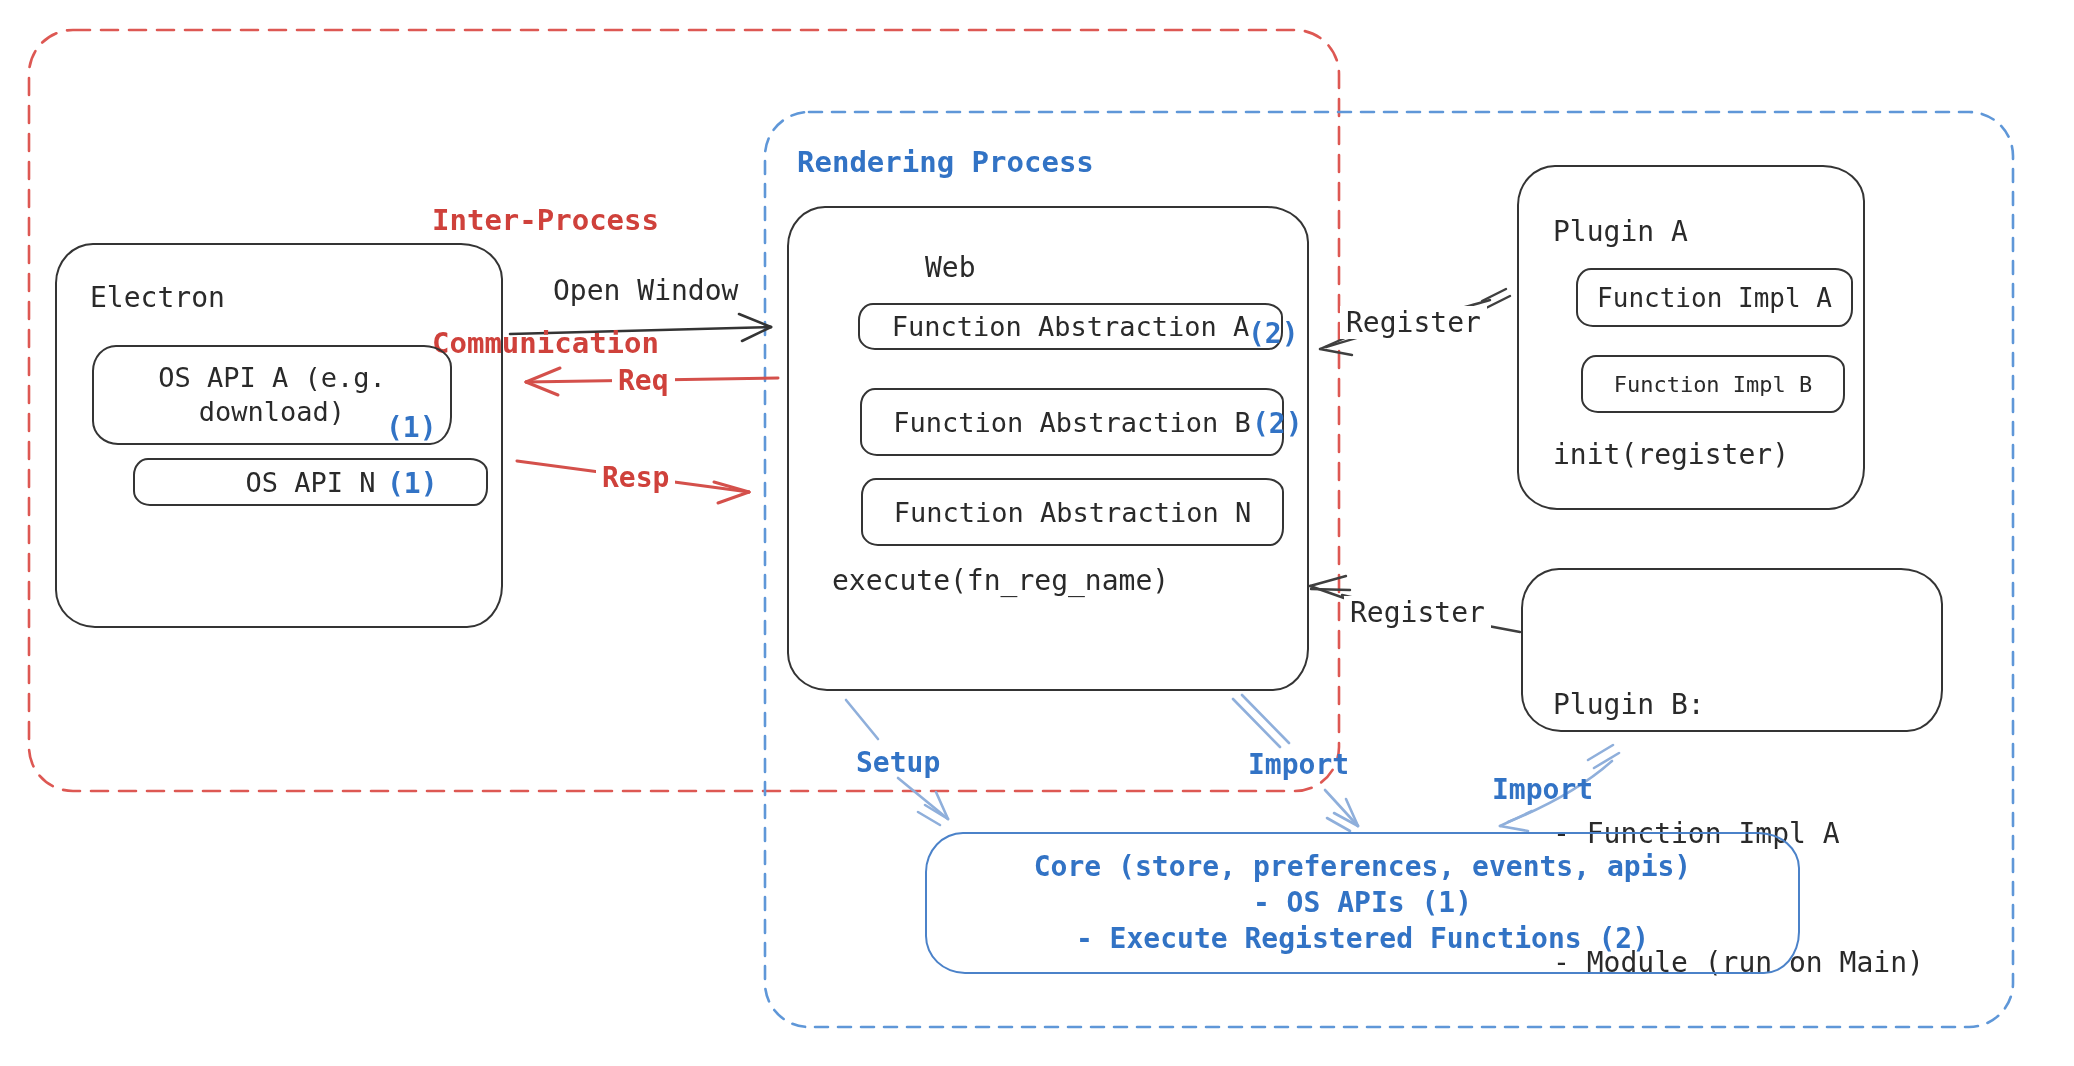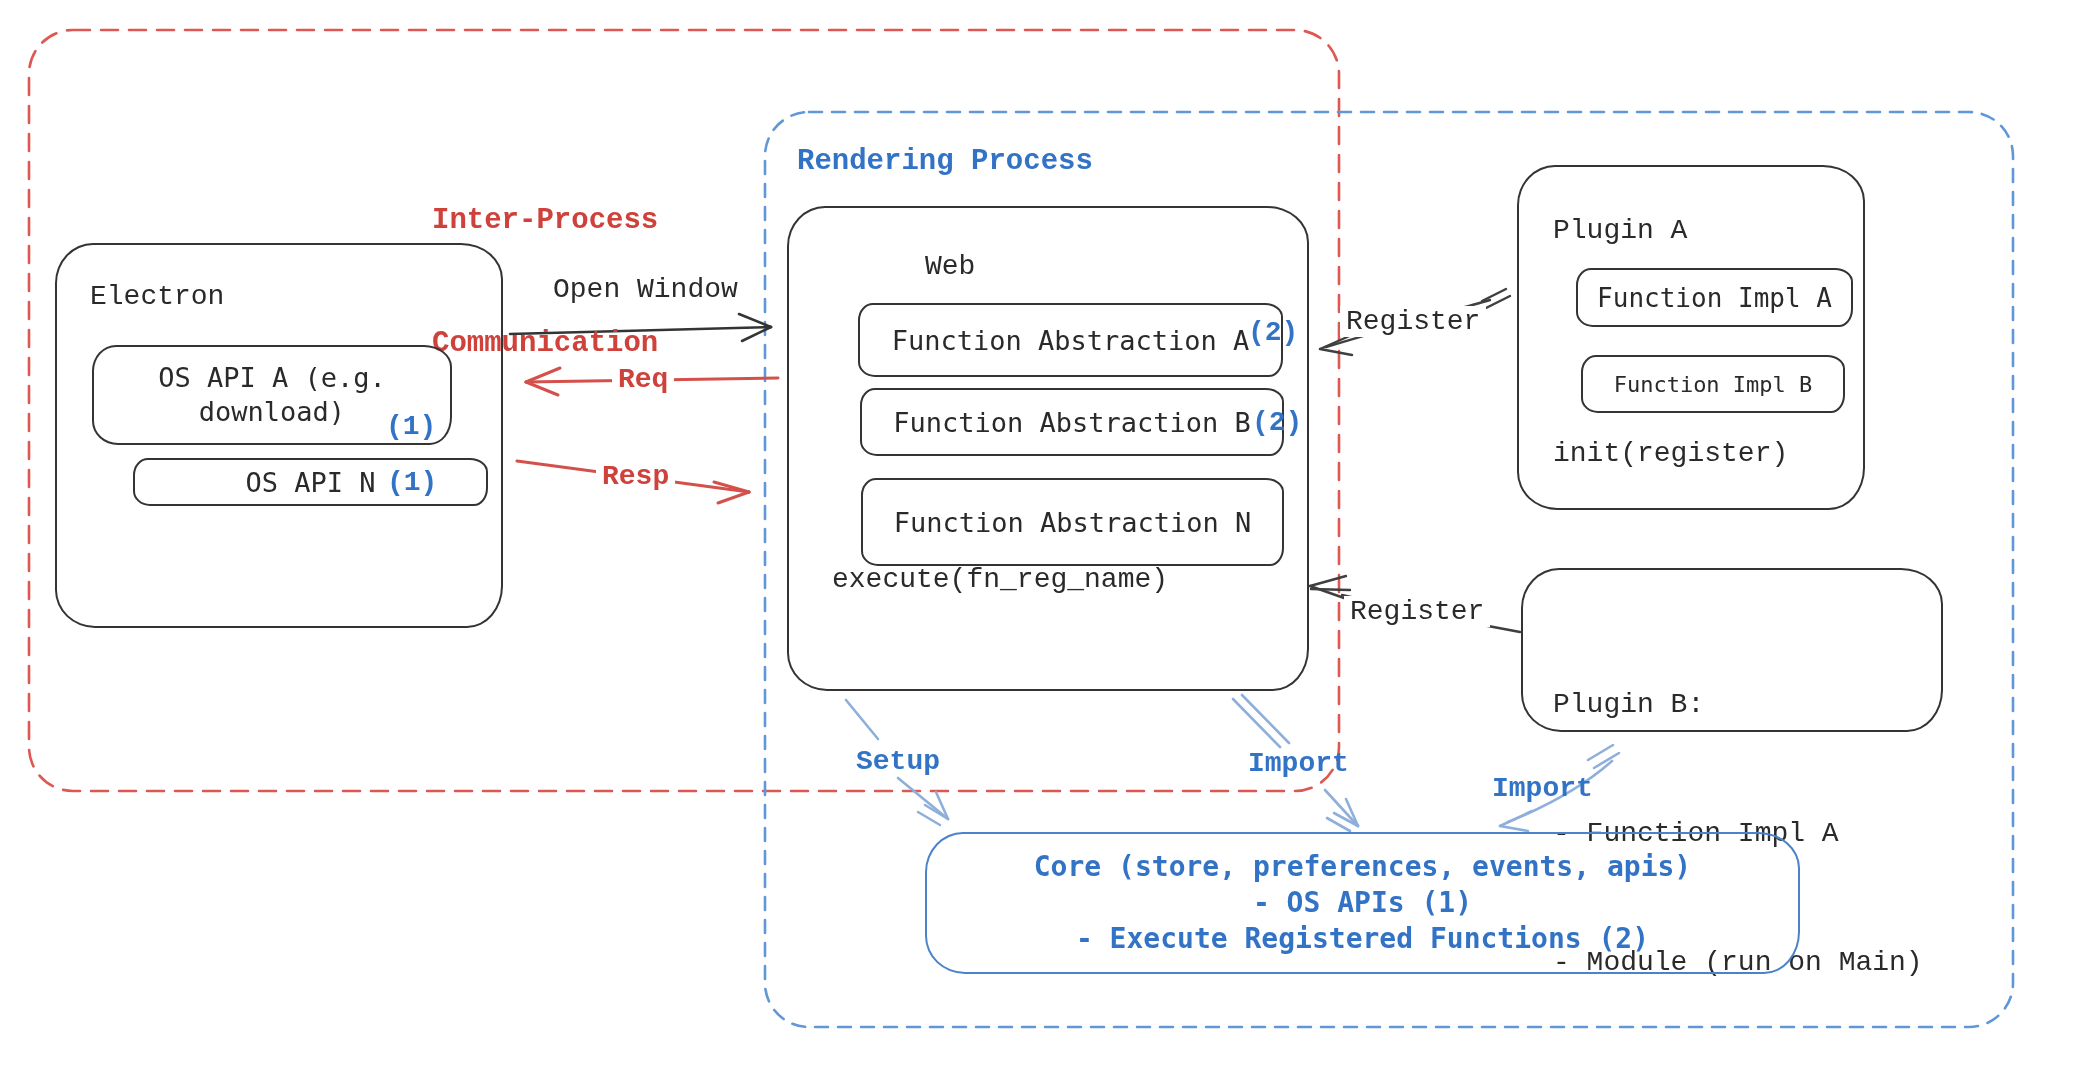--- a/index.html
+++ b/index.html
@@ -10,21 +10,21 @@
     --blue-dash:#5f97d8;
     --blue-light:#8fafdb;
   }
   html,body{margin:0;padding:0;background:#ffffff;}
   .canvas{
     position:relative;width:2074px;height:1066px;background:#ffffff;overflow:hidden;
     font-family:"DejaVu Sans Mono","Liberation Mono",monospace;color:var(--ink);
   }
   .links{position:absolute;left:0;top:0;width:2074px;height:1066px;}
   .box{position:absolute;border:2.4px solid #343434;background:transparent;box-sizing:border-box;}
-  .lbl{position:absolute;white-space:pre;font-family:Liberation Mono, monospace;}
+  .lbl{position:absolute;white-space:pre;}
   .center{display:flex;align-items:center;justify-content:center;text-align:center;}
   .blue-t{color:var(--blue);font-weight:700;}
   .red-t{color:var(--red);font-weight:700;}
   .mask{background:#ffffff;padding:0 6px;}
   
   .r-lg{border-radius:38px 42px 36px 40px / 40px 36px 42px 38px;}
   .r-md{border-radius:24px 28px 22px 26px / 26px 22px 28px 24px;}
   .r-sm{border-radius:15px 18px 14px 17px / 17px 14px 18px 15px;margin-left:38px;}
 </style>
 </head>
@@ -118,31 +118,31 @@
   </div>
   <div class="lbl blue-t" style="left:387px;top:467px;font-size:28px;">(1)</div>
 
   <div class="lbl" style="left:553px;top:274px;font-size:28px;">Open Window</div>
   <div class="lbl red-t mask" style="left:612px;top:364px;font-size:28px;">Req</div>
   <div class="lbl red-t mask" style="left:596px;top:461px;font-size:28px;">Resp</div>
 
   <div class="box r-lg" style="left:787px;top:206px;width:522px;height:485px;"></div>
   <div class="lbl" style="left:925px;top:251px;font-size:28px;text-align:center;">Web</div>
 
-  <div class="box r-sm center" style="left:820px;top:303px;width:425px;height:74px;font-size:27px;">
+  <div class="box r-sm center" style="left:820px;top:303px;width:425px;height:47px;font-size:27px;">
     <span>Function Abstraction A</span>
   </div>
   <div class="lbl blue-t" style="left:1248px;top:317px;font-size:28px;">(2)</div>
 
   <div class="box r-sm center" style="left:822px;top:388px;width:424px;height:68px;font-size:27px;">
     <span>Function Abstraction B</span>
   </div>
   <div class="lbl blue-t" style="left:1252px;top:407px;font-size:28px;">(2)</div>
 
-  <div class="box r-sm center" style="left:823px;top:478px;width:423px;height:88px;font-size:27px;">
+  <div class="box r-sm center" style="left:823px;top:478px;width:423px;height:68px;font-size:27px;">
     <span>Function Abstraction N</span>
   </div>
 
   <div class="lbl" style="left:832px;top:564px;font-size:28px;">execute(fn_reg_name)</div>
 
   <div class="lbl mask" style="left:1340px;top:306px;font-size:28px;">Register</div>
   <div class="lbl mask" style="left:1344px;top:596px;font-size:28px;">Register</div>
 
   <div class="box r-lg" style="left:1517px;top:165px;width:348px;height:345px;"></div>
   <div class="lbl" style="left:1553px;top:215px;font-size:28px;">Plugin A</div>

